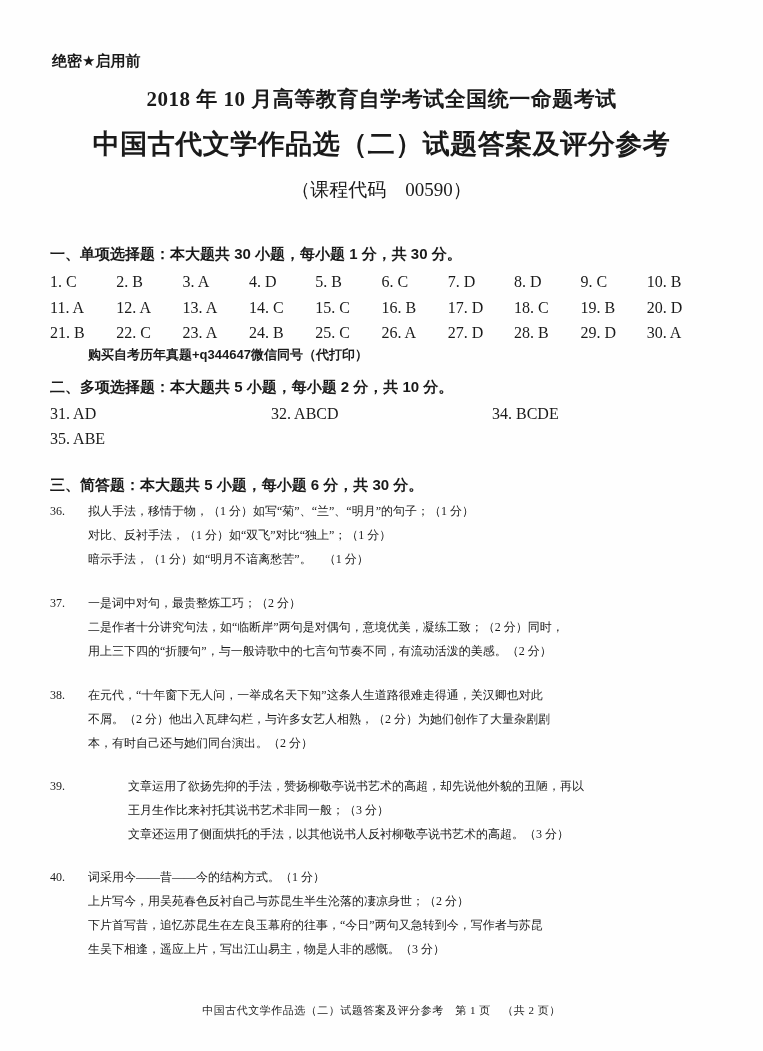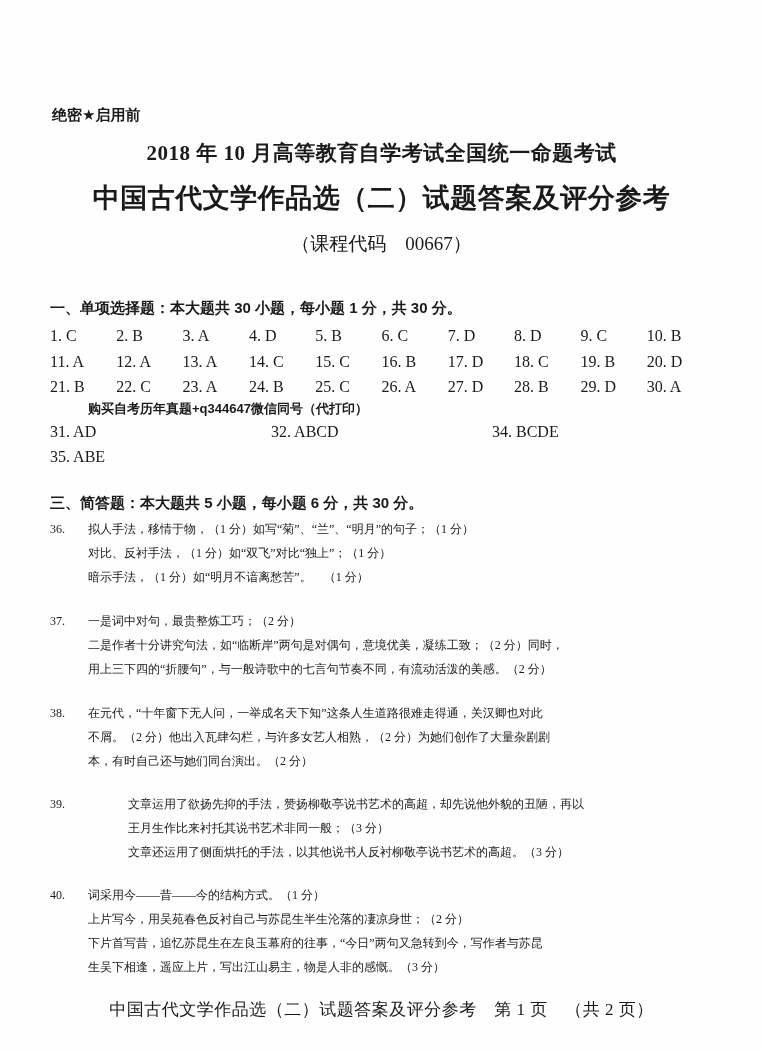--- a/index.html
+++ b/index.html
@@ -3,21 +3,21 @@
 <meta charset="utf-8">
 <style>
   html, body { margin: 0; padding: 0; background: #e8e8e8; }
   .page {
     position: relative;
     width: 763px;
     height: 1051px;
     margin: 0 auto;
     background: #fefefe;
     box-sizing: border-box;
-    padding: 106px 50px 0 50px;
+    padding: 52px 50px 0 50px;
     font-family: "Liberation Serif", "DejaVu Serif", serif;
     color: #1a1a1a;
     overflow: hidden;
   }
   .security {
     font-family: "Liberation Sans", "DejaVu Sans", sans-serif;
     font-weight: bold;
     font-size: 15px;
     line-height: 18px;
     margin-left: 2px;
@@ -92,37 +92,37 @@
   .q37 { margin-top: 20px; }
   .q38 { margin-top: 20px; }
   .q39 { margin-top: 19px; gap: 40px; }
   .q40 { margin-top: 19px; }
   .footer {
     position: absolute;
     left: 0;
     right: 0;
     bottom: 32px;
     text-align: center;
-    font-size: 17px;
+    font-size: 11px;
     line-height: 18px;
     letter-spacing: 0.5px;
   }
 </style>
 </head>
 <body>
 
 <div class="page">
 
   <div class="security">绝密★启用前</div>
 
   <div class="exam-title">2018 年 10 月高等教育自学考试全国统一命题考试</div>
 
   <div class="paper-title">中国古代文学作品选（二）试题答案及评分参考</div>
 
-  <div class="course-code">（课程代码　00667）</div>
+  <div class="course-code">（课程代码　00590）</div>
 
   <div class="section-heading s1">一、单项选择题：本大题共 30 小题，每小题 1 分，共 30 分。</div>
 
   <div class="ans-grid first">
     <span>1. C</span>
     <span>2. B</span>
     <span>3. A</span>
     <span>4. D</span>
     <span>5. B</span>
     <span>6. C</span>
@@ -153,20 +153,21 @@
     <span>25. C</span>
     <span>26. A</span>
     <span>27. D</span>
     <span>28. B</span>
     <span>29. D</span>
     <span>30. A</span>
   </div>
 
   <div class="watermark">购买自考历年真题+q344647微信同号（代打印）</div>
 
+  <div class="section-heading s2">二、多项选择题：本大题共 5 小题，每小题 2 分，共 10 分。</div>
 
   <div class="ans-grid-multi">
     <span>31. AD</span>
     <span>32. ABCD</span>
     <span>34. BCDE</span>
     <span>35. ABE</span>
   </div>
 
   <div class="section-heading s3">三、简答题：本大题共 5 小题，每小题 6 分，共 30 分。</div>
 

